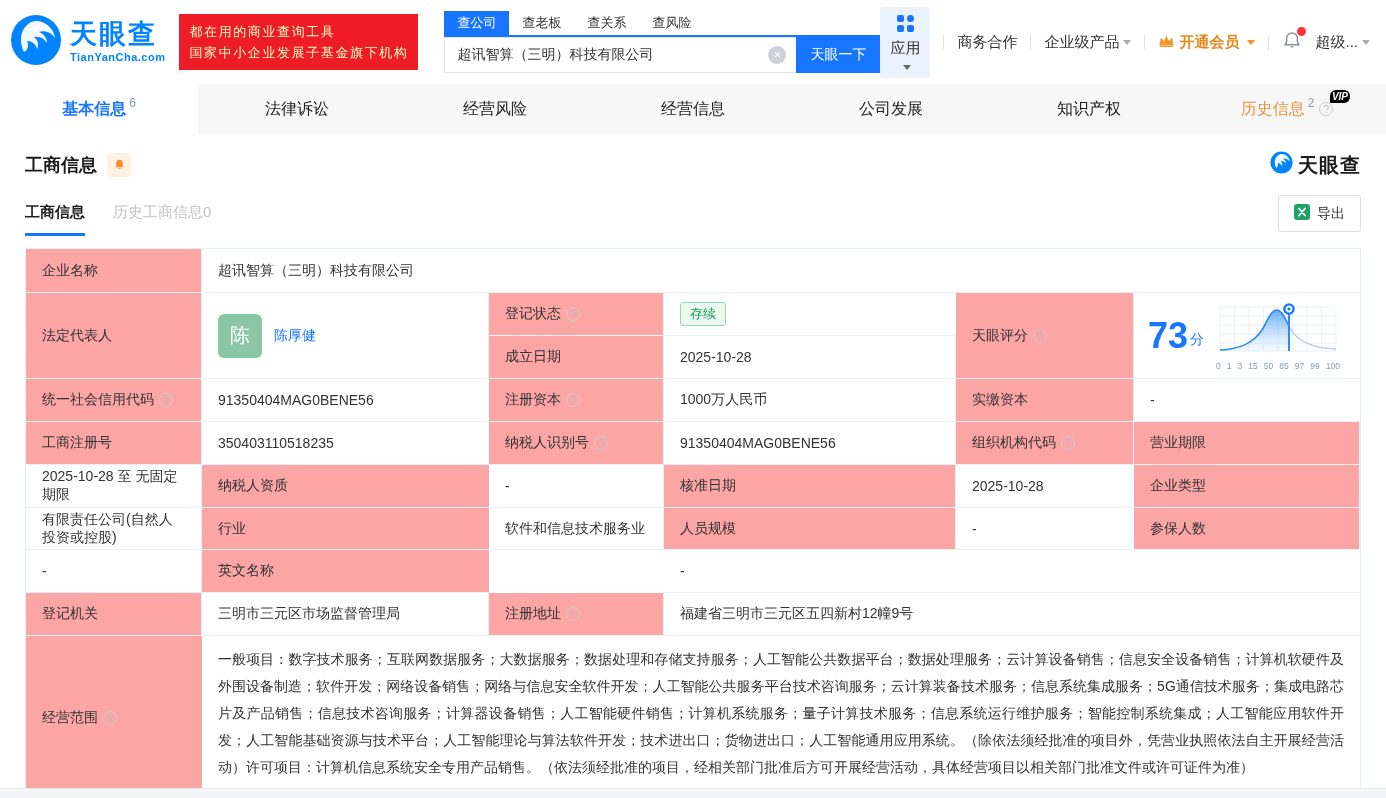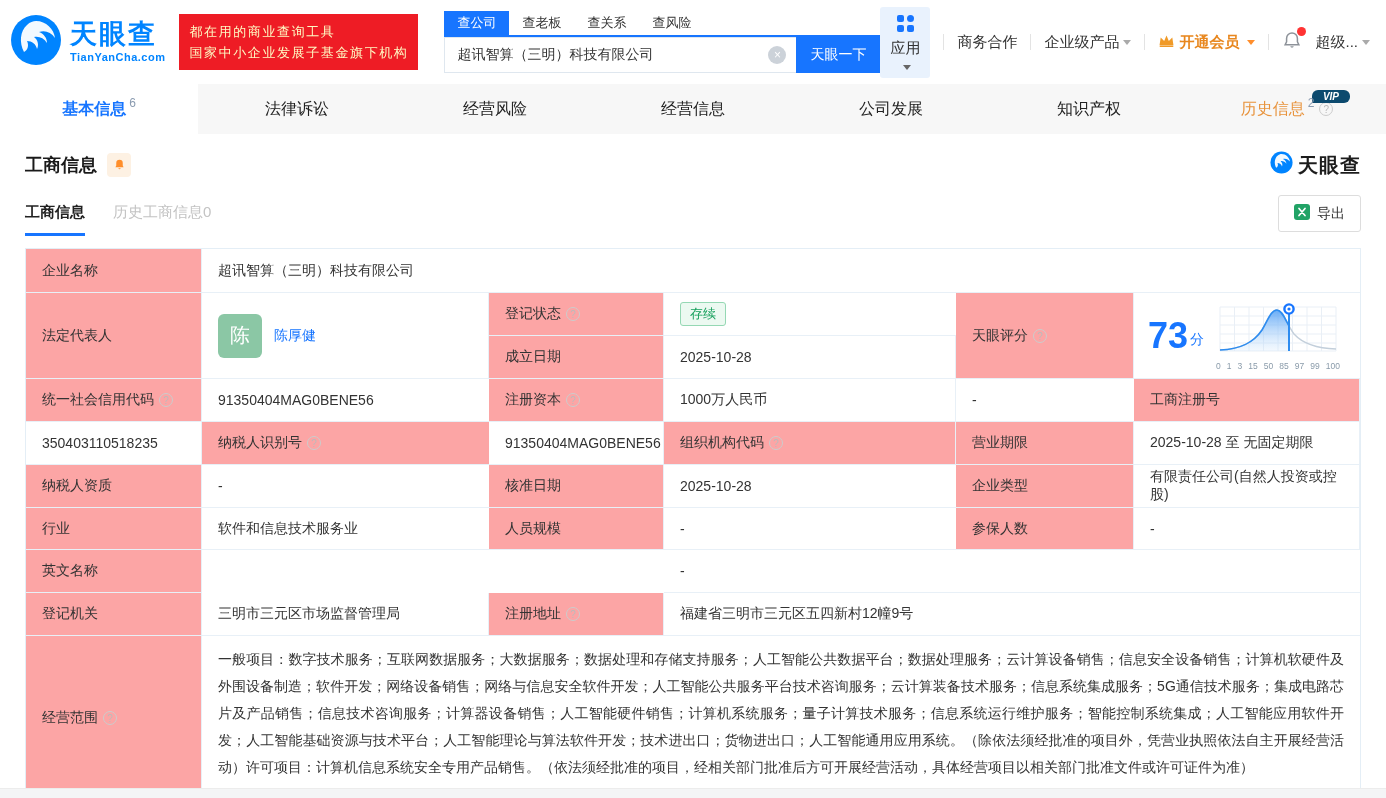--- a/index.html
+++ b/index.html
@@ -40,21 +40,21 @@
   .vip-link { color:#e8871e; font-weight:bold; display:flex; align-items:center; gap:4px; }
   .bell-wrap { position:relative; cursor:pointer; }
   .red-dot { position:absolute; top:-3px; right:-4px; width:9px; height:9px; background:#f33; border-radius:50%; }
 
   
   .main-tabs { display:flex; height:50px; background:#f7f7f7; }
   .main-tab { flex:1; display:flex; align-items:center; justify-content:center; font-size:16px; color:#222; cursor:pointer; position:relative; }
   .main-tab.active { background:#fff; color:#1775ff; font-weight:bold; }
   .tab-count { font-size:12px; color:#8a9bb0; margin-left:3px; position:relative; top:-6px; font-weight:normal; }
   .main-tab.history { color:#e8933c; }
-  .vip-badge { position:absolute; top:6px; right:36px; background:#0c4a6e; color:#fff; font-size:10px; font-weight:bold; padding:1px 11px; border-radius:6px 6px 6px 0; font-style:italic; }
+  .vip-badge { position:absolute; top:6px; right:36px; background:#000000; color:#fff; font-size:10px; font-weight:bold; padding:1px 2px; border-radius:6px 6px 6px 0; font-style:italic; }
   .help { display:inline-block; width:14px; height:14px; border:1px solid #ccc; border-radius:50%; color:#bbb; font-size:10px; line-height:13px; text-align:center; margin-left:5px; flex:none; }
   .help::before { content:"?"; }
 
   
   .content { padding:0 25px; position:relative; }
   .sec-head { margin-top:17px; display:flex; align-items:center; }
   .sec-title { font-size:18px; font-weight:bold; color:#1a1a1a; }
   .bell-chip { width:24px; height:24px; background:#fdf1e3; border-radius:4px; margin-left:10px; display:flex; align-items:center; justify-content:center; cursor:pointer; }
   .watermark { margin-left:auto; display:flex; align-items:center; gap:5px; font-size:20px; font-weight:bold; color:#1c1c1c; letter-spacing:1px; }
 
@@ -301,20 +301,21 @@
     <div class="cell lbl">
       <span>统一社会信用代码</span>
         <span class="help"></span>
     </div>
     <div class="cell">91350404MAG0BENE56</div>
     <div class="cell lbl">
       <span>注册资本</span>
         <span class="help"></span>
     </div>
     <div class="cell">1000万人民币</div>
+    <div class="cell lbl">实缴资本</div>
     <div class="cell last-right">-</div>
 
     <div class="cell lbl">工商注册号</div>
     <div class="cell">350403110518235</div>
     <div class="cell lbl">
       <span>纳税人识别号</span>
         <span class="help"></span>
     </div>
     <div class="cell">91350404MAG0BENE56</div>
     <div class="cell lbl">

